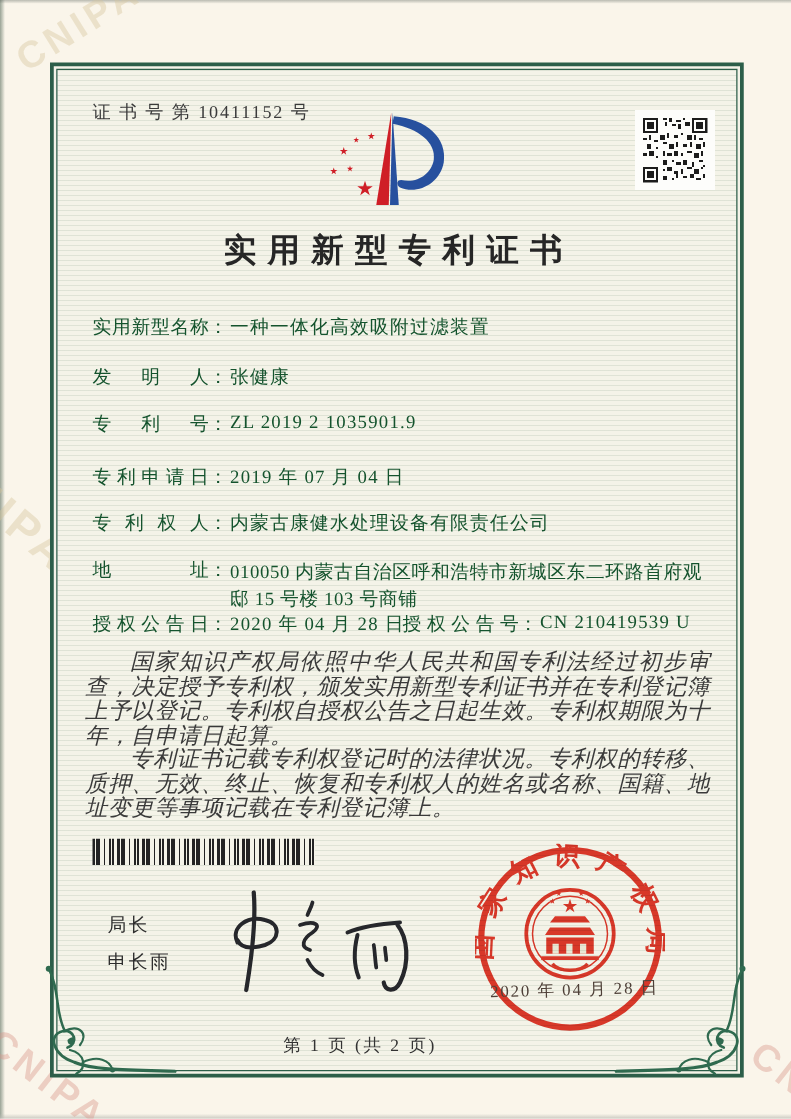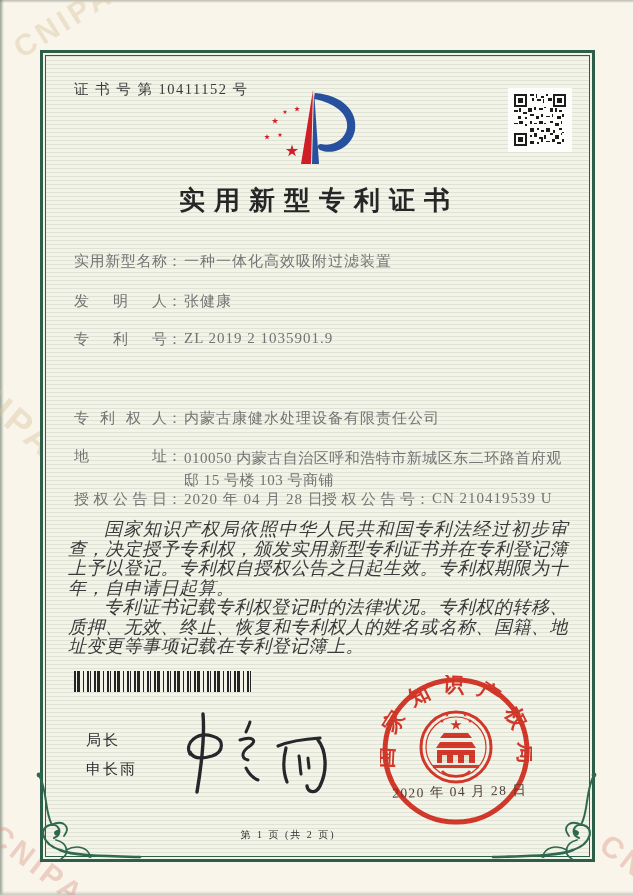--- a/index.html
+++ b/index.html
@@ -34,21 +34,21 @@
     background:repeating-linear-gradient(180deg,rgba(148,170,148,.22) 0 1px,rgba(0,0,0,0) 1px 4px);}
 
   
   .cert-no{position:absolute;left:74px;top:80px;font-size:14.5px;color:#3a3a3a;letter-spacing:1.5px;}
   .logo{position:absolute;left:258px;top:84px;width:112px;height:90px;}
   .qr{position:absolute;left:508px;top:88px;width:64px;height:64px;background:#fdfdfb;
     display:flex;align-items:center;justify-content:center;}
   .title{position:absolute;left:40px;top:183px;width:549px;text-align:center;
     font-size:26px;font-weight:bold;letter-spacing:9px;text-indent:9px;color:#262626;}
 
-  .field{position:absolute;left:74px;width:505px;font-size:15px;color:#737373;}
+  .field{position:absolute;left:74px;width:505px;font-size:15px;color:#14532d;}
   .flabel{display:inline-block;width:93px;text-align:justify;text-align-last:justify;vertical-align:top;}
   .fcolon{display:inline-block;vertical-align:top;margin-right:2px;}
   .fvalue{display:inline-block;letter-spacing:1px;vertical-align:top;}
   .fvalue-wrap{width:382px;line-height:22px;letter-spacing:.5px;}
   .grp2{position:absolute;left:248px;top:0;}
   .r1{top:252px}.r2{top:292px}.r3{top:330px}.r4{top:372px}.r5{top:409px}.r6{top:447px}.r7{top:490px}
 
   .paras{position:absolute;left:68px;top:520px;width:500px;font-size:18px;
     font-style:italic;line-height:19.5px;letter-spacing:.5px;color:#3a3a3a;text-align:justify;}
   .paras p{margin:0;text-indent:2em;}
@@ -64,21 +64,21 @@
   .signer-name{position:absolute;left:86px;top:760px;font-size:15px;letter-spacing:2px;color:#2c2c2c;
     font-family:Liberation Serif, serif;}
   .signature{position:absolute;left:150px;top:698px;width:195px;height:102px;}
 
   .seal{position:absolute;left:380px;top:675px;width:152px;height:152px;
     mix-blend-mode:multiply;opacity:.93;}
   .seal-date{position:absolute;left:392px;top:783px;width:140px;font-size:13.5px;color:#4e4038;
     letter-spacing:1.5px;transform:rotate(-1.5deg);white-space:nowrap;}
 
   .page-indicator{position:absolute;left:40px;top:828px;width:496px;text-align:center;
-    font-size:10px;letter-spacing:2px;color:#333;}
+    font-size:14px;letter-spacing:2px;color:#333;}
   .footer-note{position:absolute;left:40px;top:868px;width:549px;text-align:center;
     font-size:13px;font-style:italic;letter-spacing:2px;color:#3a3a3a;}
 
   .flourish{position:absolute;width:112px;height:94px;}
   .flourish-bl{left:30px;top:770px;}
   .flourish-br{left:491px;top:770px;transform:scaleX(-1);}
 </style>
 </head>
 <body>
 
@@ -150,20 +150,23 @@
   <div class="title">实用新型专利证书</div>
 
   <div class="field r1">
     <span class="flabel">实用新型名称</span><span class="fcolon">：</span><span class="fvalue">一种一体化高效吸附过滤装置</span>
   </div>
   <div class="field r2">
     <span class="flabel">发明人</span><span class="fcolon">：</span><span class="fvalue">张健康</span>
   </div>
   <div class="field r3">
     <span class="flabel">专利号</span><span class="fcolon">：</span><span class="fvalue">ZL 2019 2 1035901.9</span>
+  </div>
+  <div class="field r4">
+    <span class="flabel">专利申请日</span><span class="fcolon">：</span><span class="fvalue">2019 年 07 月 04 日</span>
   </div>
   <div class="field r5">
     <span class="flabel">专利权人</span><span class="fcolon">：</span><span class="fvalue">内蒙古康健水处理设备有限责任公司</span>
   </div>
   <div class="field r6">
     <span class="flabel">地址</span><span class="fcolon">：</span><span class="fvalue fvalue-wrap">010050  内蒙古自治区呼和浩特市新城区东二环路首府观邸 15 号楼 103 号商铺</span>
   </div>
   <div class="field r7">
     <span class="flabel">授权公告日</span><span class="fcolon">：</span><span class="fvalue">2020 年 04 月 28 日</span>
     <span class="grp2">

